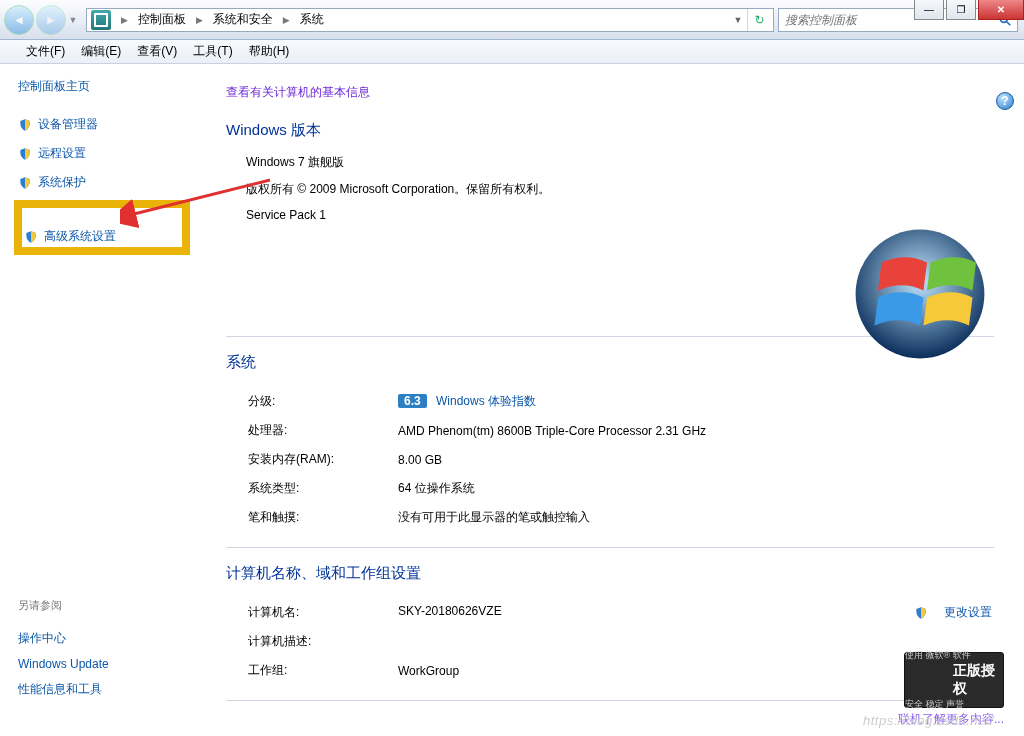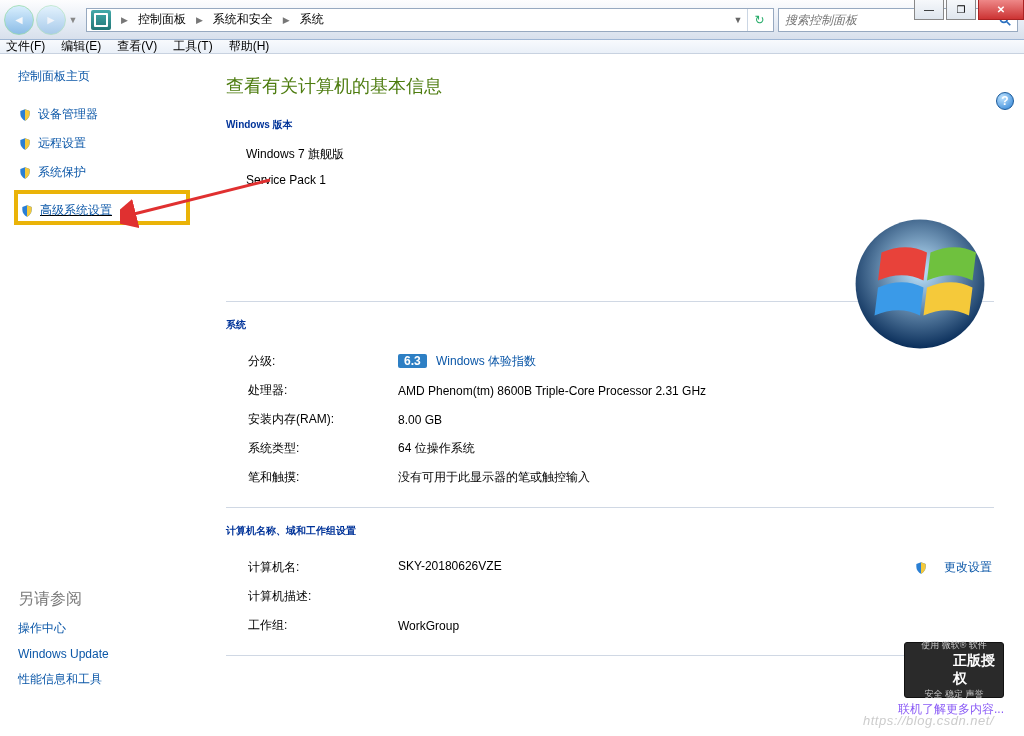--- a/index.html
+++ b/index.html
@@ -22,56 +22,56 @@
 .breadcrumb { display:flex; align-items:center; gap:0; color:#000; }
 .bc-sep { padding:0 6px; color:#777; font-size:9px; }
 .bc-item { padding:2px 4px; }
 .addr-refresh { width:24px; height:22px; border-left:1px solid #cbd6e4; display:flex; align-items:center; justify-content:center; color:#2a6; margin-right:2px; }
 .addr-dd { width:18px; display:flex; align-items:center; justify-content:center; color:#666; font-size:9px; }
 .searchbox { width:240px; height:24px; border:1px solid #97a9c0; background:#fff; margin-left:4px; display:flex; align-items:center; }
 .searchbox input { border:none; outline:none; flex:1; padding:0 6px; font-style:italic; color:#888; font-size:12px; }
 .search-btn { width:24px; height:22px; display:flex; align-items:center; justify-content:center; color:#3b5; }
 
 
-.menubar { height:14px; background:linear-gradient(#f8fafd,#eaf0f8); border-bottom:1px solid #c8d2e0; display:flex; align-items:center; padding-left:0; gap:4px; }
+.menubar { height:24px; background:linear-gradient(#f8fafd,#eaf0f8); border-bottom:1px solid #c8d2e0; display:flex; align-items:center; padding-left:20px; gap:4px; }
 .menu-item { padding:2px 6px; color:#000; }
 
 
 .body-row { display:flex; height:calc(100% - 62px); }
 .sidebar { width:200px; background:#fff; padding:14px 10px 10px 18px; position:relative; }
 .cp-home { color:#0b57a8; margin-bottom:18px; display:block; }
 .task-list { list-style:none; }
 .task-item { display:flex; align-items:center; gap:6px; padding:3px 0; margin-bottom:6px; }
 .task-item a { color:#0b57a8; text-decoration:none;text-align:center; }
 .shield { width:14px; height:14px; display:inline-block; position:relative; }
 .shield svg { width:14px; height:14px; }
-.highlight-box { border:4px solid #eab308; padding:8px 6px 2px 2px; margin-left:-4px;text-decoration:underline; }
+.highlight-box { border:8px solid #eab308; padding:20px 6px 2px 2px; margin-left:-4px; }
 .seealso { position:absolute; bottom:30px; left:18px; }
-.seealso h4 { color:#7a7a7a; font-weight:normal; font-size:16px; margin-bottom:10px; }
+.seealso h4 { color:#7a7a7a; font-weight:normal; font-size:11px; margin-bottom:17px; }
 .seealso a { color:#0b57a8; display:block; margin-bottom:10px; text-decoration:none; }
 
 .content { flex:1; padding:20px 30px 10px 26px; overflow:auto; position:relative; }
-.page-title { color:#4d7c0f; font-size:18px; font-weight:normal; margin-bottom:20px; }
-.section-title { color:#003399; font-size:10px; margin-bottom:14px; font-weight:bold; }
+.page-title { color:#6d28d9; font-size:12px; font-weight:normal; margin-bottom:20px; }
+.section-title { color:#003399; font-size:15px; margin-bottom:14px; font-weight:normal; }
 .indent { padding-left:20px; }
 .info-line { margin-bottom:10px; color:#000; }
 .sys-table { width:100%; }
 .sys-table td { padding:5px 0; vertical-align:middle; }
 .sys-table td:first-child { width:148px; color:#000; }
 .rating-badge { display:inline-block; background:#2d7fc4; color:#fff; font-weight:bold; padding:0 6px; border-radius:2px; margin-right:6px; font-size:12px; }
 .link { color:#0b57a8; text-decoration:none; }
 .change-link { float:right; display:flex; align-items:center; gap:16px; }
 
 .win-logo { position:absolute; right:34px; top:160px; width:140px; height:140px; }
 
 .help-icon { position:absolute; right:10px; top:92px; width:18px; height:18px; border-radius:50%; background:radial-gradient(circle at 35% 30%, #bfe4ff, #2a7fd4); color:#fff; display:flex; align-items:center; justify-content:center; font-weight:bold; font-size:12px; border:1px solid #1a5a9a; }
 
 .arrow-annot { position:absolute; left:120px; top:170px; pointer-events:none; }
 
-.genuine-badge { position:absolute; right:20px; bottom:30px; width:100px; height:56px; background:#2a2a2a; border:1px solid #111; border-radius:3px; color:#fff; font-size:10px; display:flex; flex-direction:column; align-items:center; justify-content:center; }
+.genuine-badge { position:absolute; right:20px; bottom:30px; width:100px; height:56px; background:#2a2a2a; border:1px solid #111; border-radius:3px; color:#fff; font-size:10px; display:flex; flex-direction:column; align-items:flex-start; justify-content:center; }
 .genuine-badge .big { font-size:14px; font-weight:bold; color:#fff;margin-left:48px; }
 .genuine-badge .small { font-size:9px; color:#ccc; }
 .genuine-link { position:absolute; right:20px; bottom:10px; color:#8b5cf6; font-size:12px; }
 
 .watermark { position:absolute; right:30px; bottom:8px; color:#ccc; font-size:13px; letter-spacing:.5px; font-style:italic; pointer-events:none; }
 
 hr.sep { border:none; border-top:1px solid #d0d8e4; margin:14px 0 16px; }
 </style>
 </head>
 <body>
@@ -173,20 +173,21 @@
       <a>性能信息和工具</a>
     </div>
   </div>
 
   <div class="content">
     <h1 class="page-title">查看有关计算机的基本信息</h1>
 
     <div class="section-title">Windows 版本</div>
     <div class="indent">
       <div class="info-line">Windows 7 旗舰版</div>
+      <div class="info-line">版权所有 © 2009 Microsoft Corporation。保留所有权利。</div>
       <div class="info-line">Service Pack 1</div>
     </div>
 
     <svg class="win-logo" viewBox="0 0 200 200">
       <defs>
         <radialGradient id="orb" cx="50%" cy="40%" r="60%">
           <stop offset="0%" stop-color="#bfe6ff"></stop>
             <stop offset="100%" stop-color="#0a2e5a"></stop>
         </radialGradient>
       </defs>

